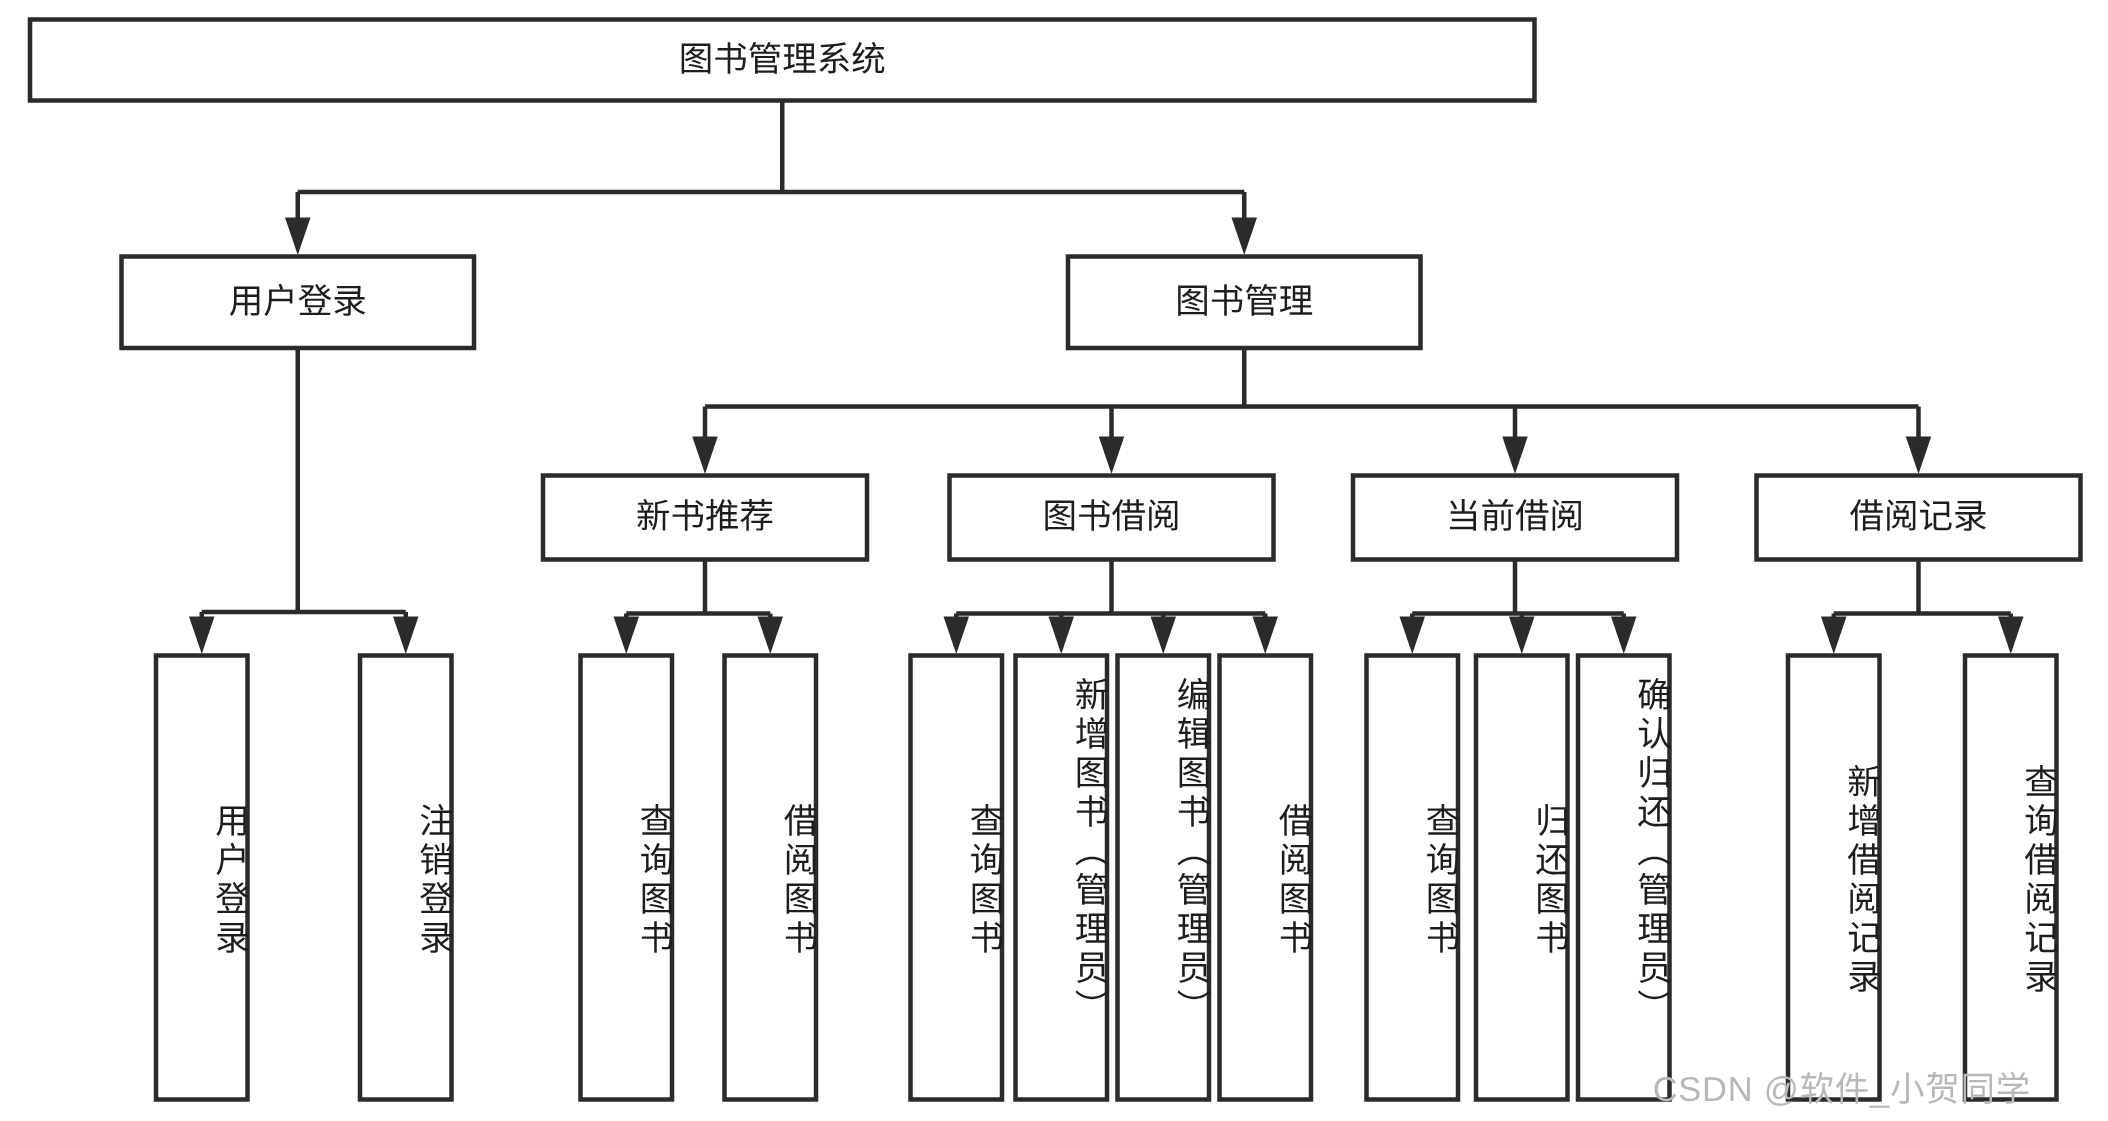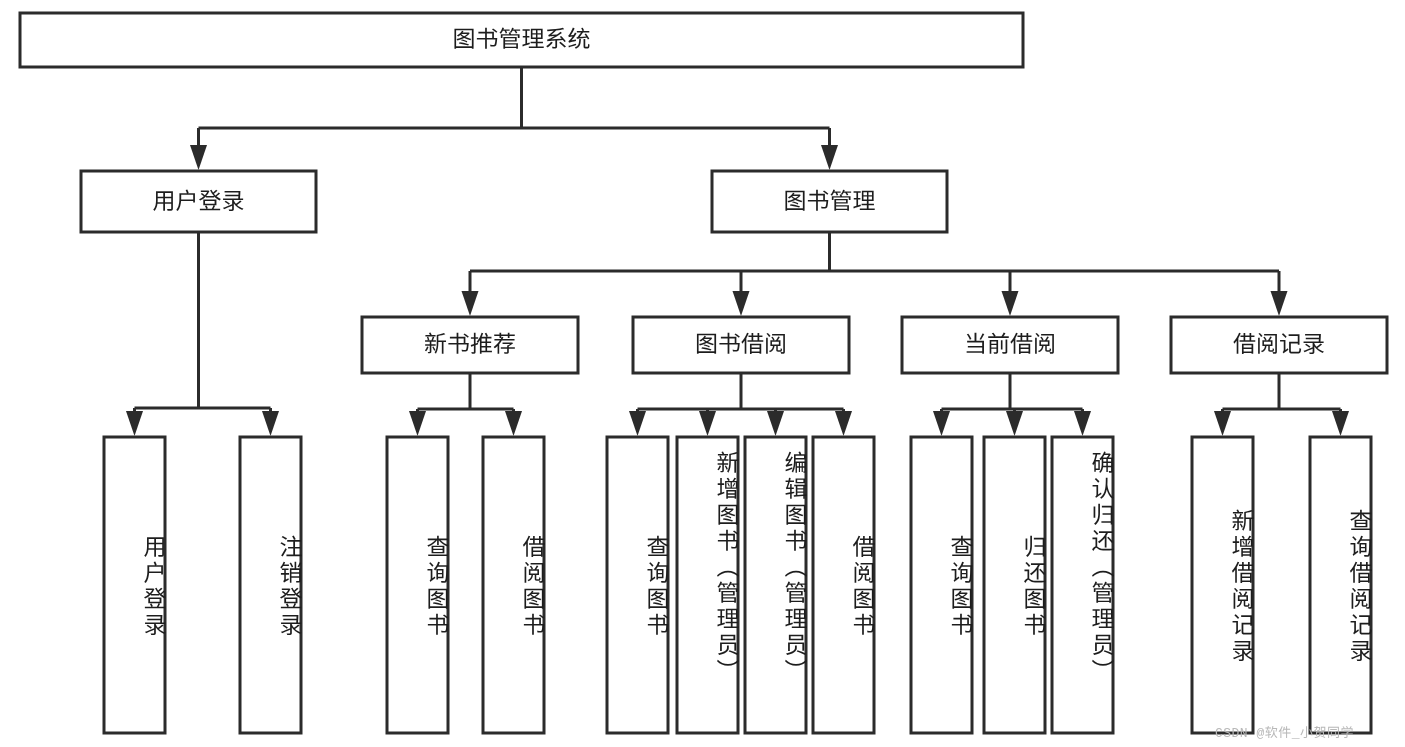--- a/index.html
+++ b/index.html
@@ -62,22 +62,22 @@
     display: flex;
     align-items: flex-start;
     justify-content: center;
     white-space: nowrap;
     pointer-events: none;
   }
   .watermark {
     position: absolute;
     right: 8px;
     bottom: 6px;
-    font-family: Liberation Mono, monospace;
-    font-size: 13px;
+    font-family: Liberation Sans, sans-serif;
+    font-size: 23px;
     color: #b8b8b8;
     letter-spacing: 0.5px;
     user-select: none;
     text-align: right;
   }
 </style>
 </head>
 <body>
 
 <div id="diagram-root">

